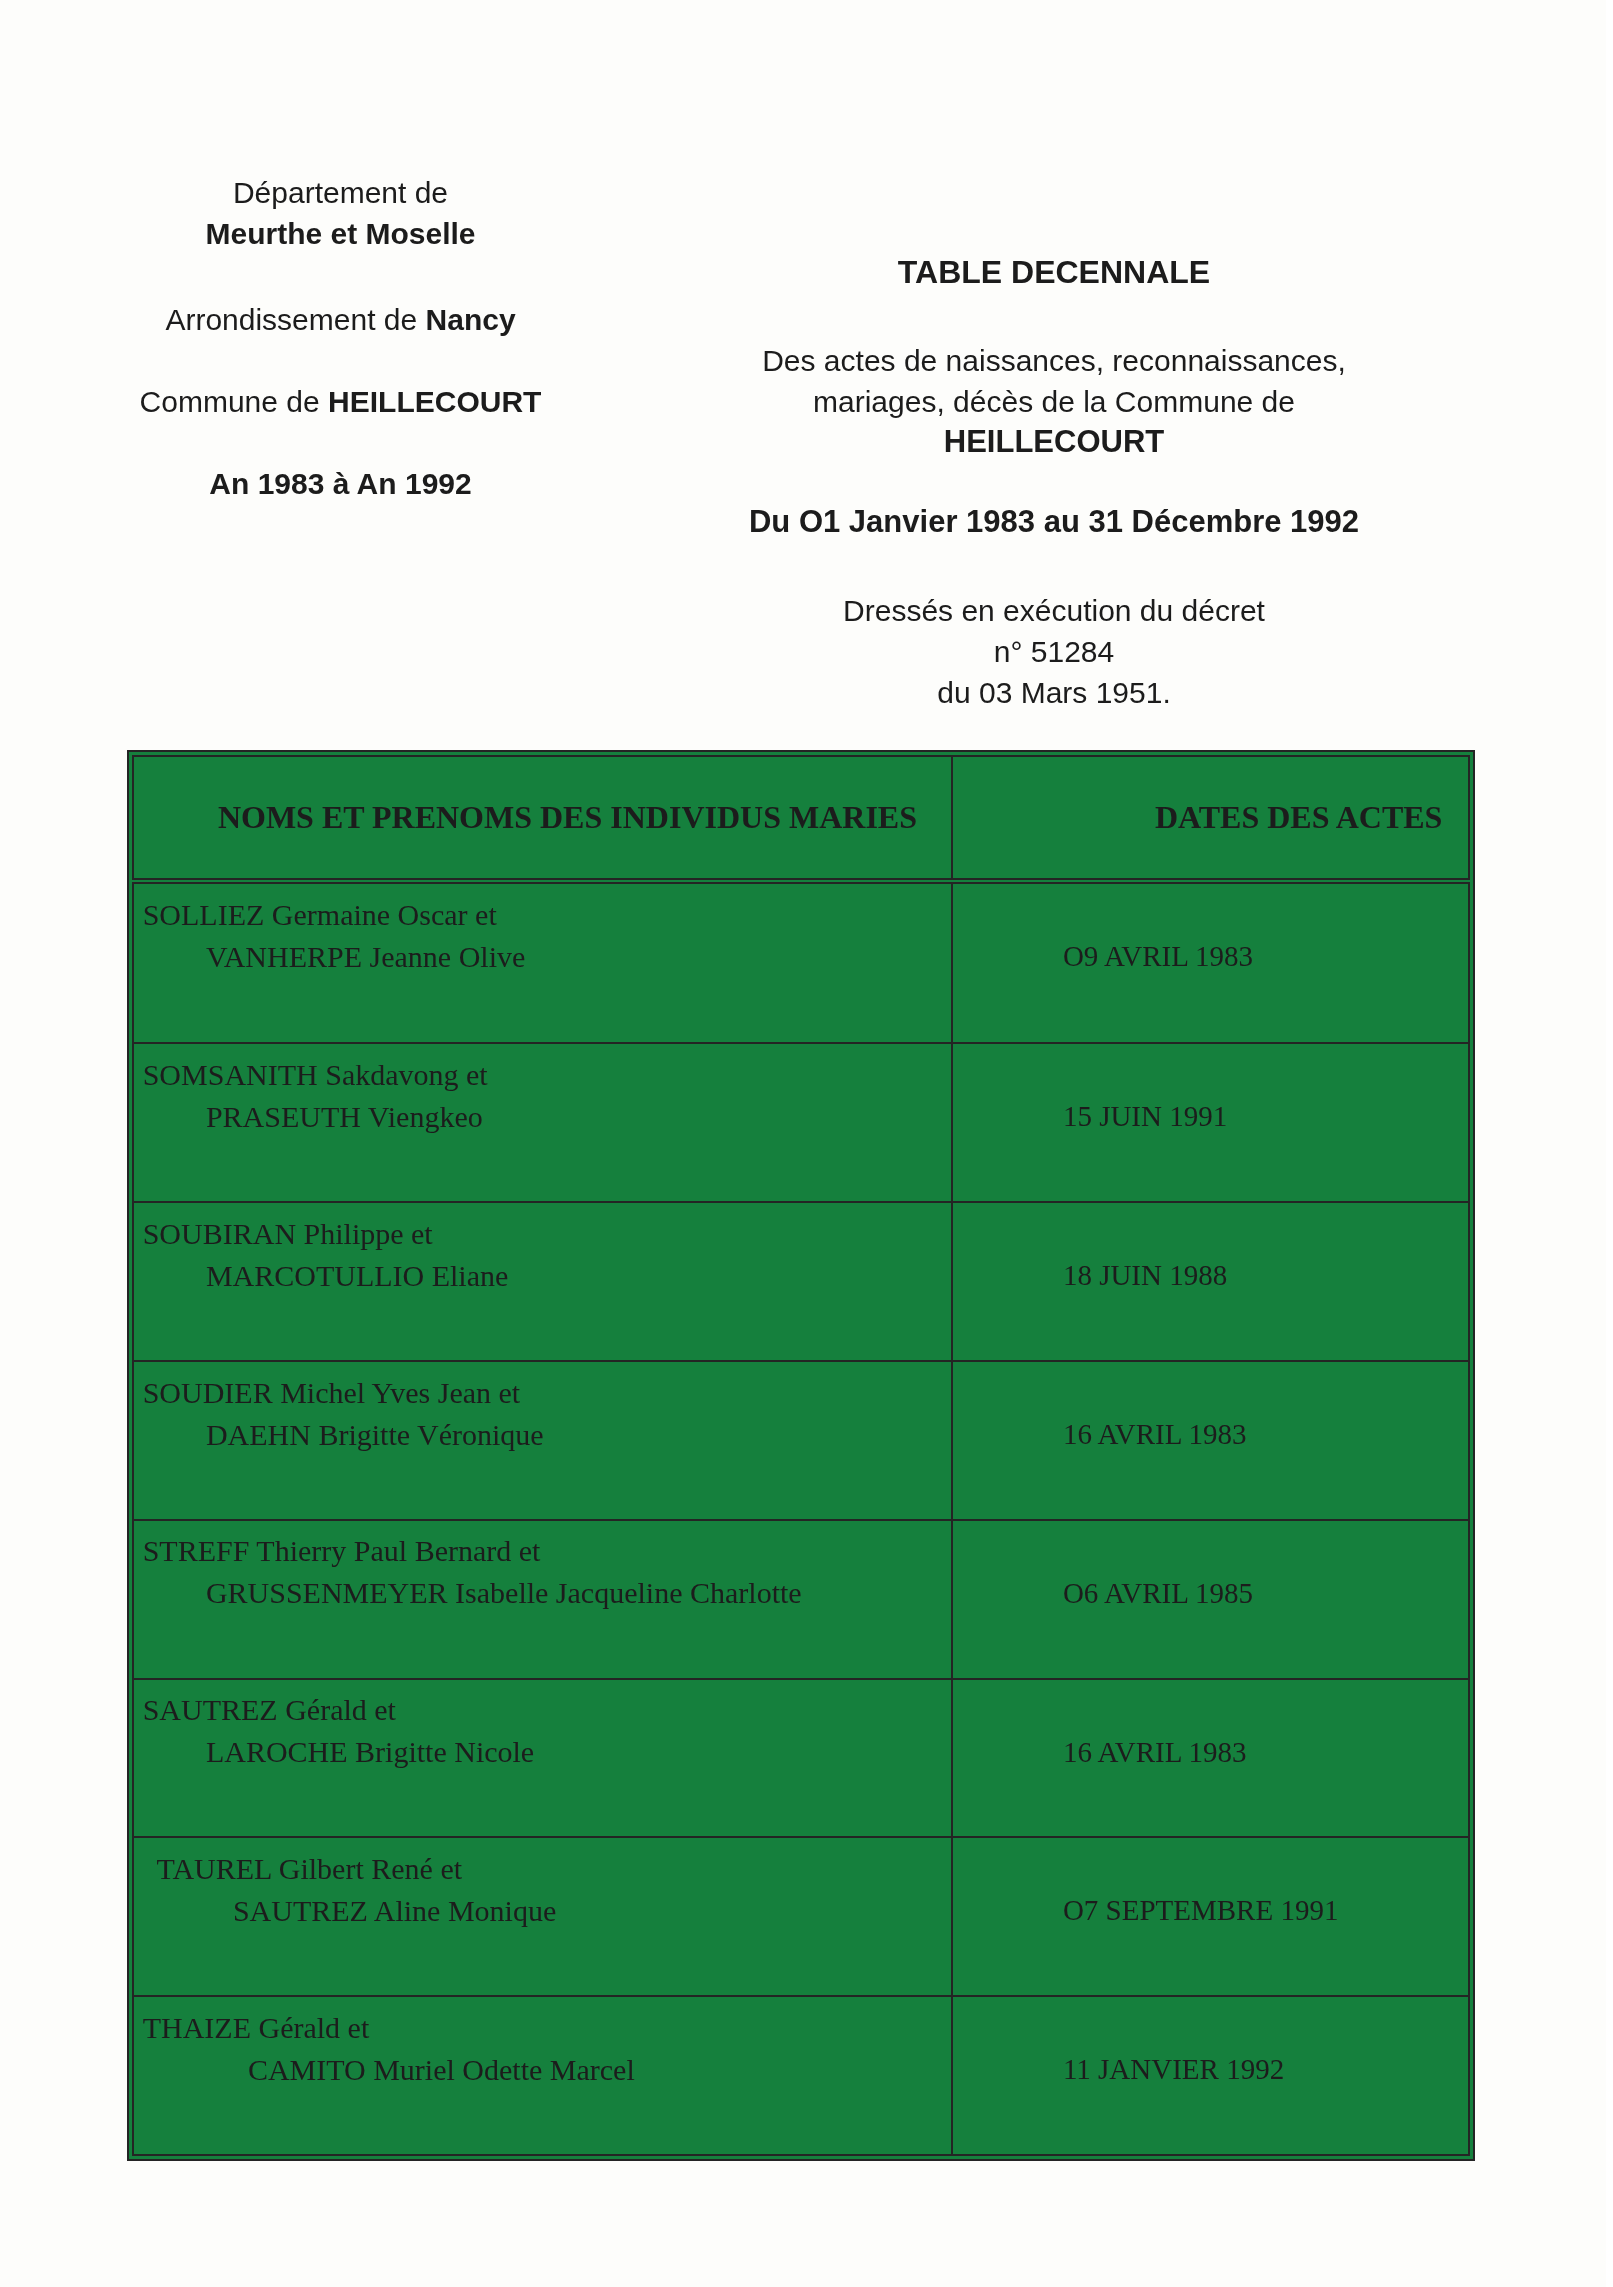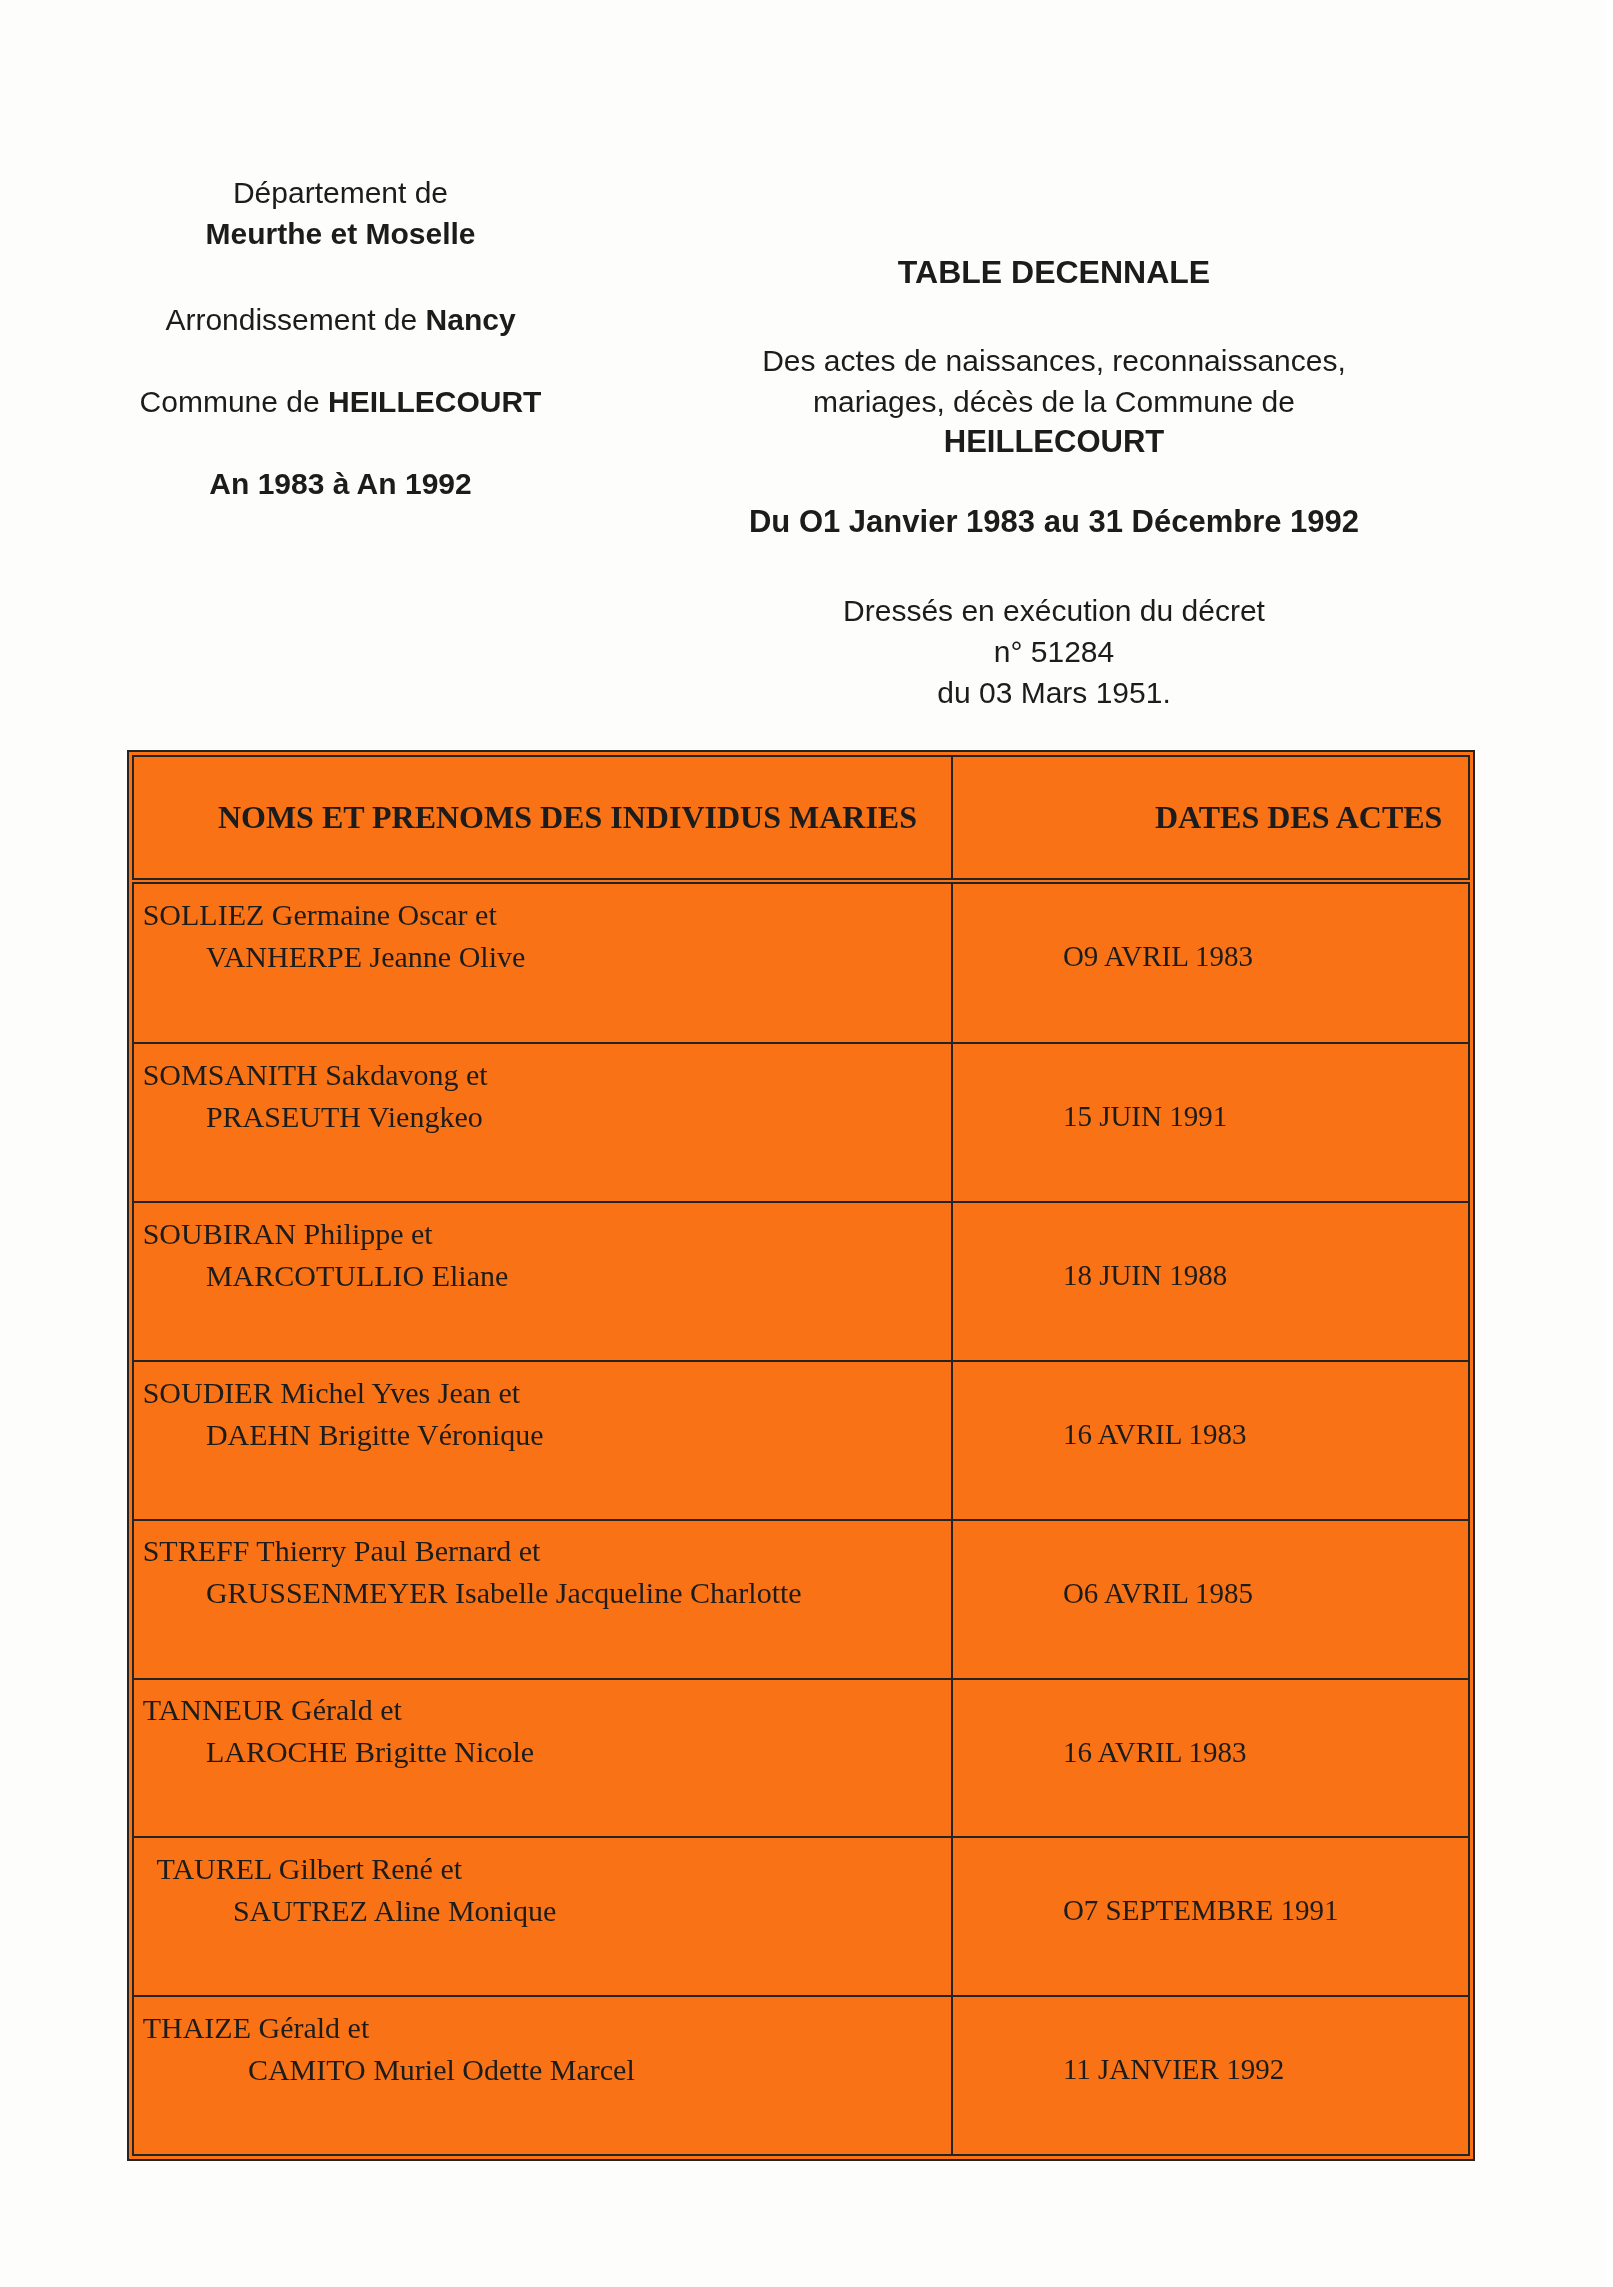--- a/index.html
+++ b/index.html
@@ -25,21 +25,21 @@
   .fs33 { font-size:32px; }
   .fs32 { font-size:31px; }
 
   
   .table-outer {
     position:absolute; left:127px; top:750px;
     width:1348px; height:1411px;
     border:2px solid #242424;
     padding:2.9px;
     box-sizing:border-box;
-    background:#f97316;
+    background:#15803d;
   }
   table.acts {
     width:100%; height:100%;
     border-collapse:collapse; table-layout:fixed;
     border:2px solid #242424;
     font-family:"Liberation Serif", serif;
   }
   table.acts col.c1 { width:819px; }
   table.acts th, table.acts td { border:2px solid #242424; }
   table.acts thead tr { height:125px; }
@@ -127,21 +127,21 @@
         </tr>
         <tr>
           <td class="name-cell">
             <div class="husband">STREFF Thierry Paul Bernard et</div>
             <div class="wife">GRUSSENMEYER Isabelle Jacqueline Charlotte</div>
           </td>
           <td class="date-cell">O6 AVRIL 1985</td>
         </tr>
         <tr>
           <td class="name-cell">
-            <div class="husband">TANNEUR Gérald et</div>
+            <div class="husband">SAUTREZ Gérald et</div>
             <div class="wife">LAROCHE Brigitte Nicole</div>
           </td>
           <td class="date-cell">16 AVRIL 1983</td>
         </tr>
         <tr>
           <td class="name-cell">
             <div class="husband" style="margin-left:21.6px">TAUREL Gilbert René et</div>
             <div class="wife" style="margin-left:98px">SAUTREZ Aline Monique</div>
           </td>
           <td class="date-cell">O7 SEPTEMBRE 1991</td>

